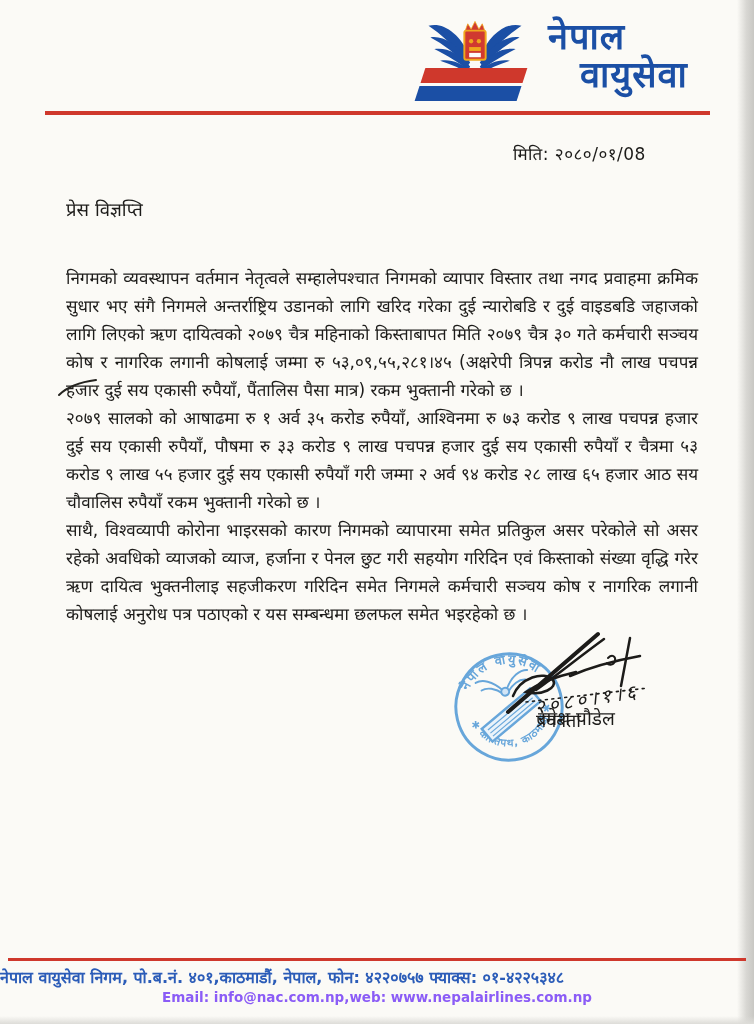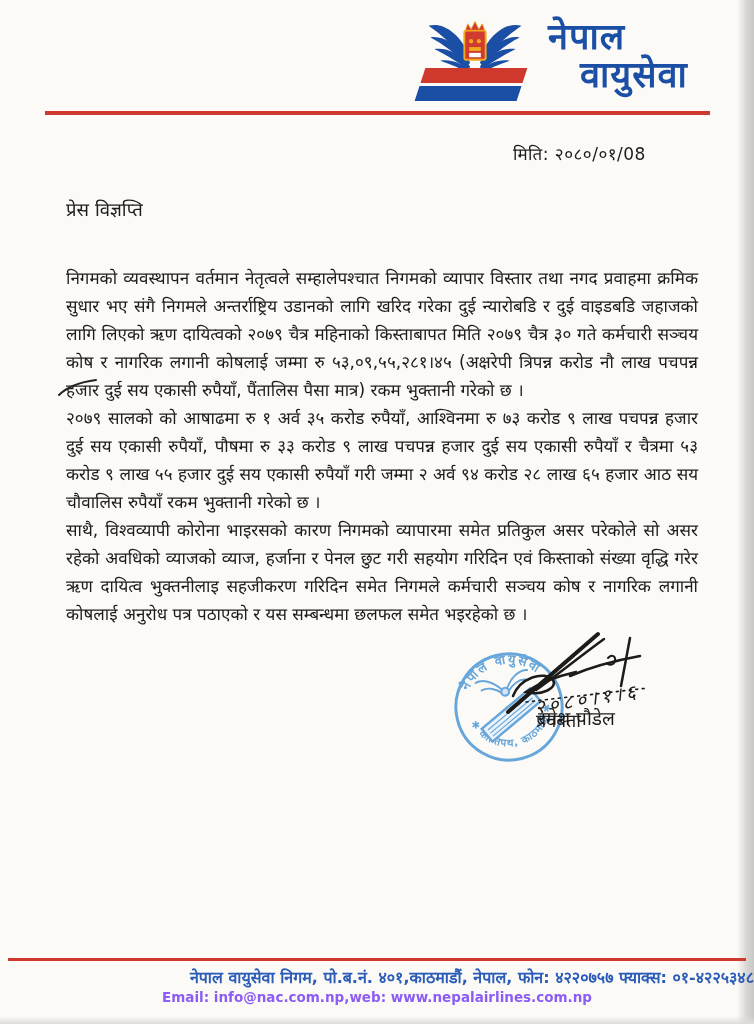--- a/index.html
+++ b/index.html
@@ -43,21 +43,21 @@
   .pen-mark { position:absolute; left:56px; top:376px; width:44px; height:24px; }
 
   
   .stamp-svg { position:absolute; left:450px; top:648px; width:118px; height:118px; opacity:0.92; }
   .sig-svg   { position:absolute; left:458px; top:630px; width:215px; height:95px; }
   .sig-name  { position:absolute; left:538px; top:705px; font-size:19px; }
   .sig-title { position:absolute; left:536px; top:708px; font-size:18px; }
 
   
   .footer-rule { position:absolute; left:8px; top:958px; width:738px; height:3px; background:#cf382c; }
-  .footer-address { position:absolute; left:0; top:966px; width:754px; text-align:right;
+  .footer-address { position:absolute; left:0; top:966px; width:754px; text-align:left;
                     color:#2b5cb8; font-weight:bold; font-size:16px; }
   .footer-contact { position:absolute; left:0; top:989px; width:754px; text-align:center;
                     color:#8b5cf6; font-weight:bold; font-size:13.5px; }
 </style>
 </head>
 <body>
 
 <div class="page">
 
   <div class="scan-edge"></div>

